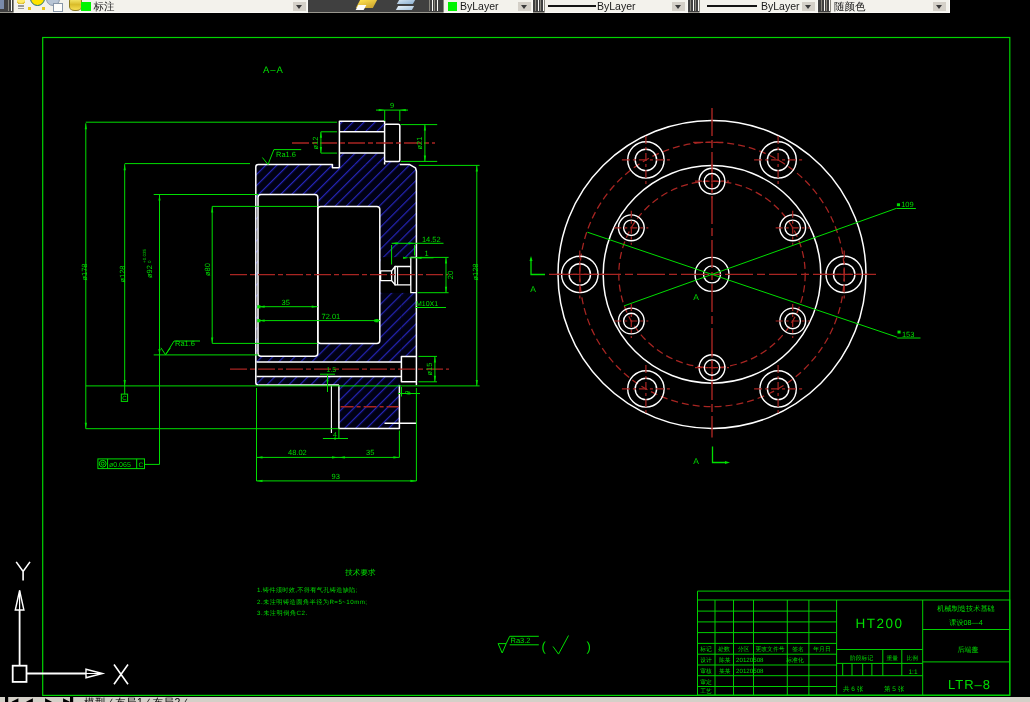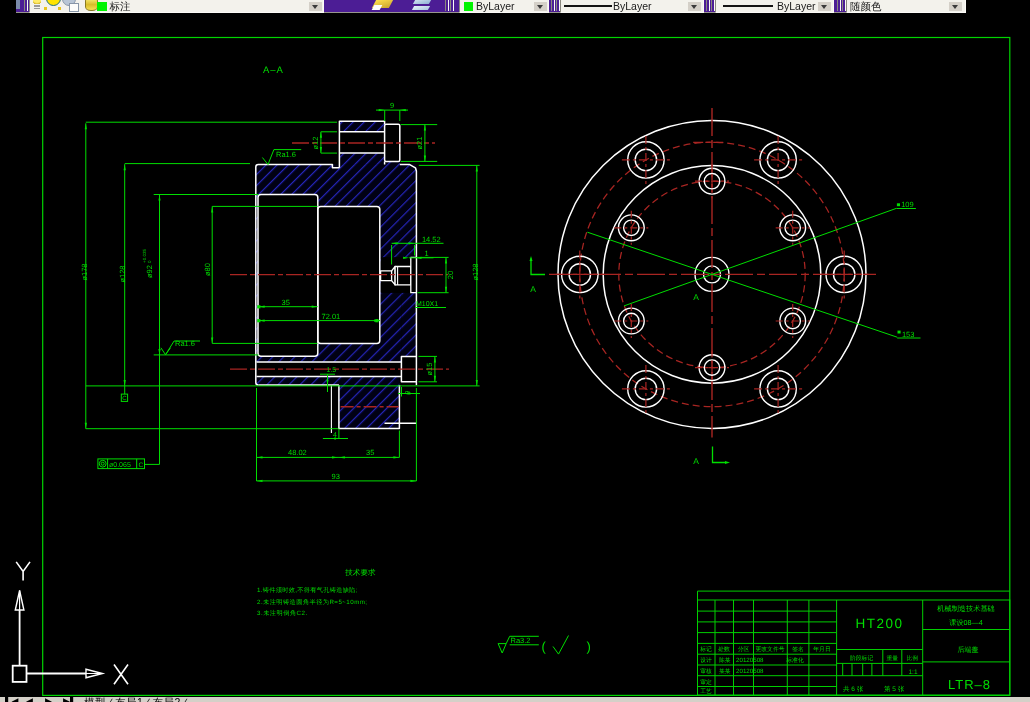--- a/index.html
+++ b/index.html
@@ -1,17 +1,17 @@
 <!DOCTYPE html>
 <html><head><meta charset="utf-8">
 <style>
  html,body{margin:0;padding:0;background:#000;width:1030px;height:702px;overflow:hidden;font-family:"Liberation Sans",sans-serif}
  #wrap{position:relative;width:1030px;height:702px}
  svg{position:absolute;left:0;top:0}
- #toolbar{position:absolute;left:16px;top:0;width:846px;height:12px;background:#4c1d95;border-bottom:1px solid #98968e;overflow:visible}
+ #toolbar{position:absolute;left:0;top:0;width:846px;height:12px;background:#404040;border-bottom:1px solid #98968e;overflow:visible}
  .groove{position:absolute;top:0;width:2px;height:11px;border-left:1px solid #8a887f;border-right:1px solid #fbfaf7}
  .combo{position:absolute;top:-7px;height:18px;background:#f3f2ec;border:1px solid #8a887f;border-bottom-color:#fbfaf7;border-right-color:#fbfaf7}
  .ctext{position:absolute;top:6px;font-size:10.5px;color:#1a1a1a;white-space:nowrap}
  .dbtn{position:absolute;top:8px;width:13px;height:9px;background:#d4d0c8}
  .dbtn:after{content:"";position:absolute;left:3px;top:2.5px;border:3.5px solid transparent;border-top:4.5px solid #3a3a3a}
  .tbico{position:absolute;top:0;height:11px}
  #status{position:absolute;left:0;top:696.5px;width:1030px;height:5.5px;background:#d4d0c8;overflow:hidden}
  .nav{position:absolute;top:-1px;font-size:9px;color:#000}
  .tabs{position:absolute;left:84px;top:-0.5px;font-size:10.5px;color:#000;letter-spacing:0.5px}
 </style></head>

